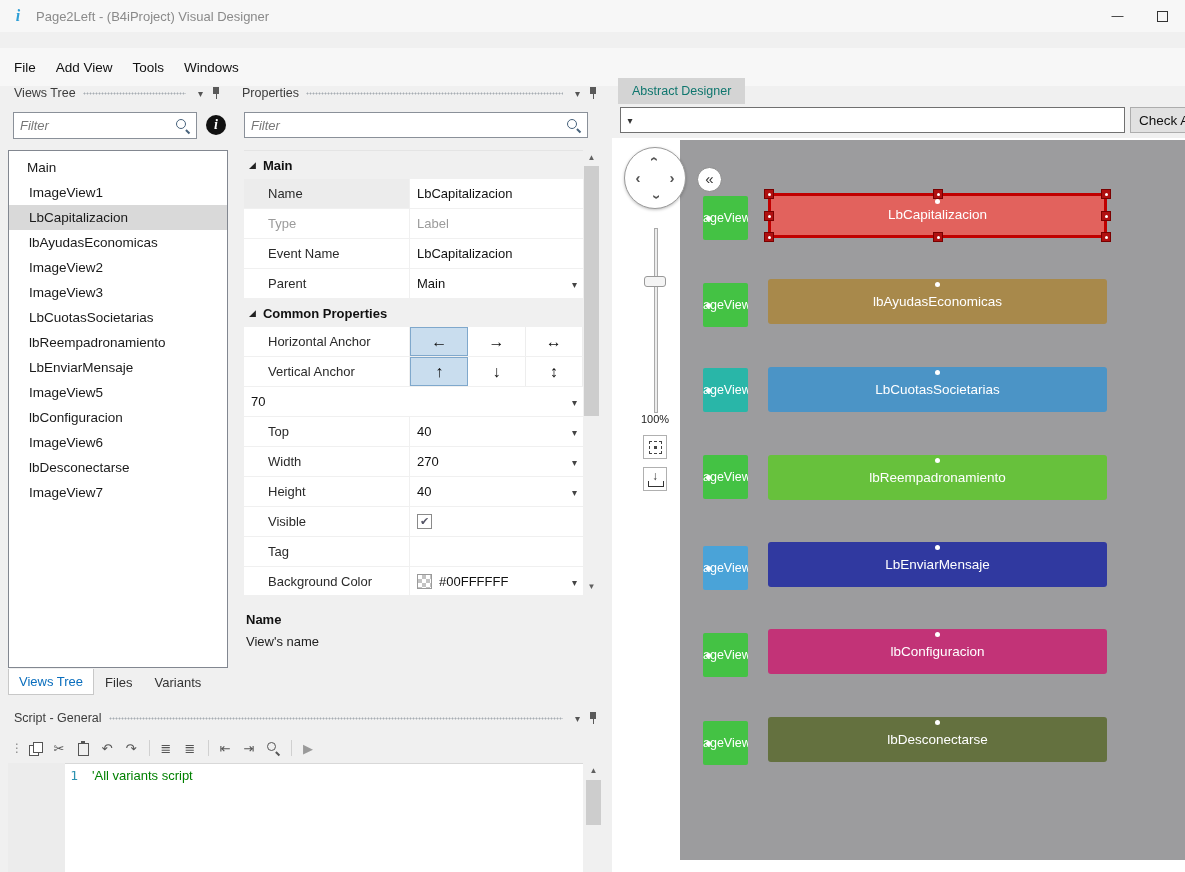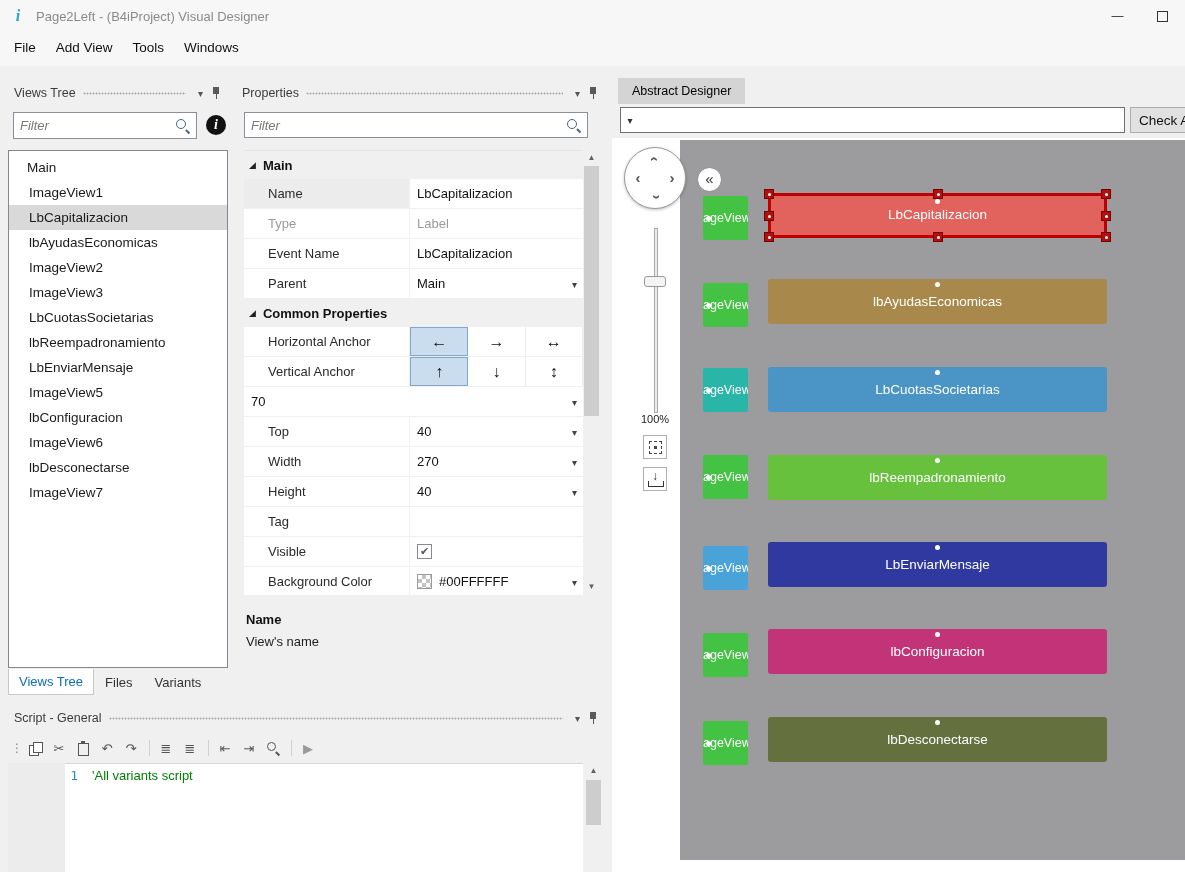--- a/index.html
+++ b/index.html
@@ -7,21 +7,21 @@
   body { position:relative; background:#f0f0f0; font-family:"Liberation Sans","DejaVu Sans",sans-serif; color:#1e1e1e; font-size:13px; }
 
   
   .titlebar { position:absolute; left:0; top:0; width:1185px; height:32px; background:#f7f7f7; display:flex; align-items:center; }
   .app-icon { margin-left:10px; width:16px; height:16px; color:#2f9fd6; font-weight:bold; font-size:16px; line-height:15px; text-align:center; font-style:italic; font-family:"Liberation Serif",serif; }
   .title-text { margin-left:10px; color:#8a8a8a; font-size:13px; }
   .win-btns { margin-left:auto; display:flex; }
   .win-btn { width:45px; height:32px; display:flex; align-items:center; justify-content:center; color:#333; font-size:12px; }
   .max-box { width:11px; height:11px; border:1px solid #333; }
 
-  .menubar { position:absolute; left:0; top:28px; width:1185px; height:38px; background:#f7f7f7; display:flex; align-items:center; padding-left:4px; }
+  .menubar { position:absolute; left:0; top:48px; width:1185px; height:38px; background:#f7f7f7; display:flex; align-items:center; padding-left:4px; }
   .menu-item { padding:4px 10px; font-size:13.5px; color:#111; }
 
   
   .phead { height:26px; display:flex; align-items:center; padding:0 6px; }
   .ptitle { font-size:12.5px; color:#3c3c3c; white-space:nowrap; }
   .dots { flex:1; height:5px; margin:0 7px; background-image:radial-gradient(circle,#a7adb3 0.9px,transparent 1.1px); background-size:3px 5px; background-position:0 50%; }
   .ddglyph { color:#555; font-size:10px; padding:0 5px; }
   .pin { position:relative; width:11px; height:13px; margin-left:3px; }
   .pin::before { content:""; position:absolute; left:2px; top:0; width:6px; height:7px; background:#5a5a5a; }
   .pin::after { content:""; position:absolute; left:4.8px; top:7px; width:1.6px; height:5px; background:#5a5a5a; }
@@ -94,21 +94,21 @@
   .sc-margin { position:absolute; left:0; top:0; width:57px; height:109px; background:#ececec; }
   .sc-white { position:absolute; left:57px; top:0; width:518px; height:109px; background:#fff; border-top:1px solid #d8d8d8; }
   .sc-line { display:flex; height:20px; align-items:center; }
   .sc-num { width:30px; text-align:right; color:#2b91af; font-family:"DejaVu Sans Mono","Liberation Mono",monospace; font-size:13px; }
   .sc-code { margin-left:14px; color:#008000; font-family:Liberation Sans, sans-serif; font-size:13px; white-space:pre; }
   .sc-scroll { position:absolute; left:577px; top:0; width:17px; height:109px; background:#f0f0f0; }
   .sc-thumb { top:17px; height:45px; }
 
   
   .designer { position:absolute; left:612px; top:78px; width:573px; height:794px; overflow:hidden; }
-  .ad-tab { position:absolute; left:6px; top:0; height:26px; padding:0 14px; background:#d4d4d4; color:#000000; font-size:12.5px; display:flex; align-items:center; }
+  .ad-tab { position:absolute; left:6px; top:0; height:26px; padding:0 14px; background:#d4d4d4; color:#0f766e; font-size:12.5px; display:flex; align-items:center; }
   .ad-bar { position:absolute; left:0; top:26px; width:573px; height:34px; background:#f0f0f0; }
   .combo { position:absolute; left:8px; top:3px; width:505px; height:26px; background:#fff; border:1px solid #707070; display:flex; align-items:center; }
   .combo-text { flex:1; padding-left:6px; font-size:13.5px; color:#111; }
   .combo-dd { width:18px; text-align:center; font-size:10px; color:#333; }
   .check-btn { position:absolute; left:518px; top:3px; width:70px; height:26px; background:#e1e1e1; border:1px solid #adadad; font-size:13.5px; color:#111; display:flex; align-items:center; padding-left:8px; white-space:nowrap; overflow:hidden; }
   .ad-content { position:absolute; left:0; top:60px; width:573px; height:734px; background:#fff; }
   .canvas { position:absolute; left:68px; top:2px; width:505px; height:720px; background:#9c9c9e; }
 
   .navpad { position:absolute; left:12px; top:9px; width:62px; height:62px; border-radius:50%; background:#fff; border:1px solid #9a9a9a; box-shadow:0 1px 3px rgba(0,0,0,0.25); z-index:5; }
   .npa { position:absolute; color:#555; font-size:15px; font-weight:bold; width:14px; height:14px; line-height:13px; text-align:center; }
@@ -279,28 +279,28 @@
       </div>
     </div>
     <div class="prow">
       <div class="pname">Height</div>
       <div class="pval">
         <span>40</span>
         <span class="dd">▾</span>
       </div>
     </div>
     <div class="prow">
+      <div class="pname">Visible</div>
+      <div class="pval">
+        <span class="checkbox">✔</span>
+      </div>
+    </div>
+    <div class="prow">
       <div class="pname">Tag</div>
       <div class="pval"></div>
-    </div>
-    <div class="prow">
-      <div class="pname">Visible</div>
-      <div class="pval">
-        <span class="checkbox">✔</span>
-      </div>
     </div>
     <div class="prow">
       <div class="pname">Background Color</div>
       <div class="pval">
         <span class="swatch"></span>
         <span>#00FFFFFF</span>
         <span class="dd">▾</span>
       </div>
     </div>
   </div>

